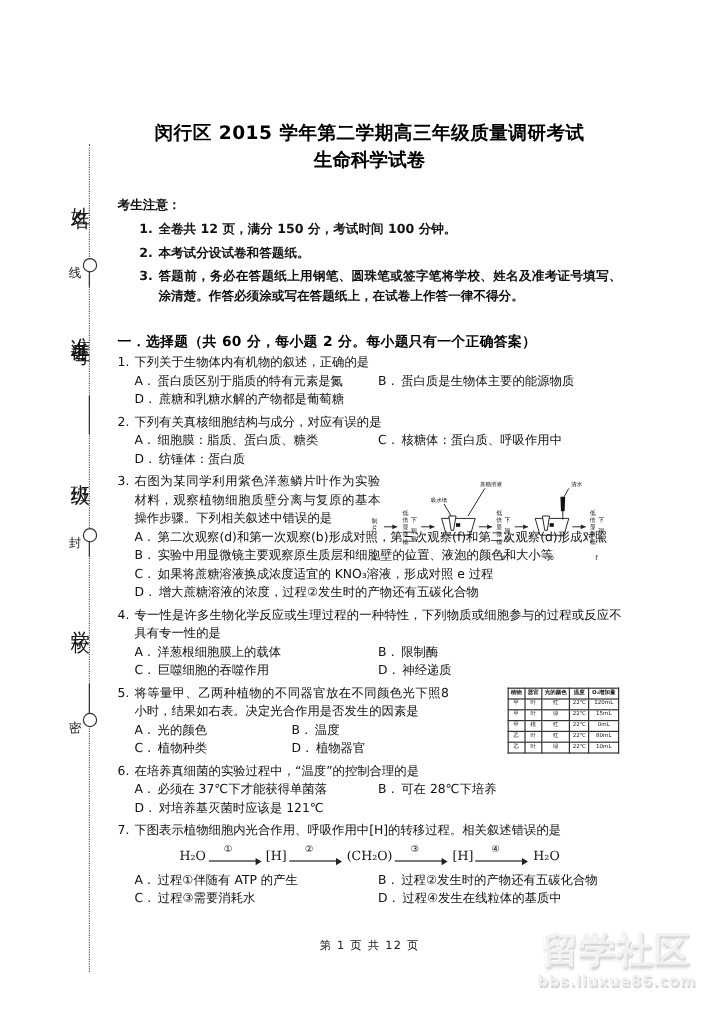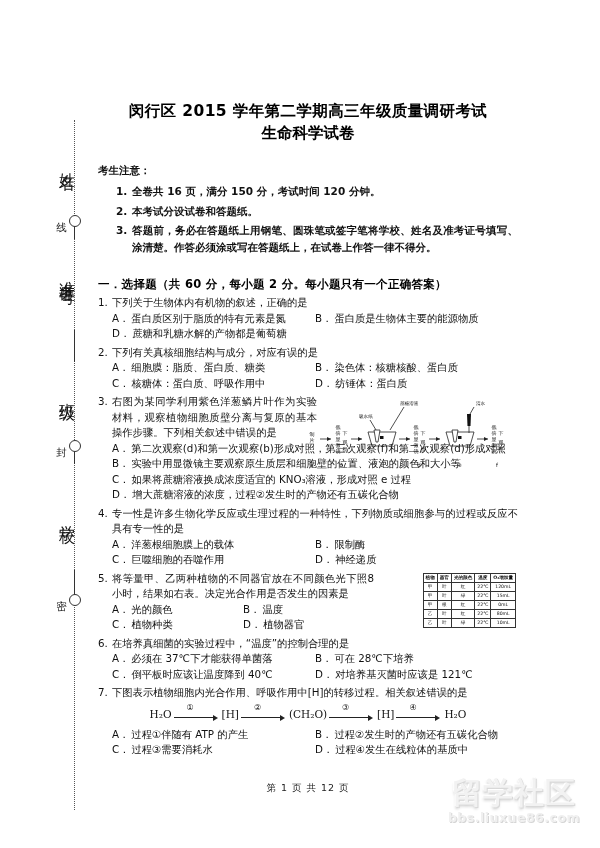--- a/index.html
+++ b/index.html
@@ -315,21 +315,21 @@
 
   <div class="content">
 
     <div class="doc-title">闵行区 2015 学年第二学期高三年级质量调研考试</div>
     <div class="doc-subtitle">生命科学试卷</div>
 
     <div class="notes-head">考生注意：</div>
     <ul class="notes-list">
       <li>
         <span class="num">1.</span>
-        <span>全卷共 16 页，满分 150 分，考试时间 120 分钟。</span>
+        <span>全卷共 12 页，满分 150 分，考试时间 100 分钟。</span>
       </li>
       <li>
         <span class="num">2.</span>
         <span>本考试分设试卷和答题纸。</span>
       </li>
       <li>
         <span class="num">3.</span>
         <span>答题前，务必在答题纸上用钢笔、圆珠笔或签字笔将学校、姓名及准考证号填写、涂清楚。作答必须涂或写在答题纸上，在试卷上作答一律不得分。</span>
       </li>
     </ul>
@@ -348,21 +348,20 @@
       </div>
     </div>
 
     <div class="q">
       <div class="q-stem">
         <span class="qnum">2.</span>
         <span>下列有关真核细胞结构与成分，对应有误的是</span>
       </div>
       <div class="opts">
         <div class="opt"><span class="ol">A．</span><span>细胞膜：脂质、蛋白质、糖类</span></div>
-        <div class="opt"><span class="ol">B．</span><span>染色体：核糖核酸、蛋白质</span></div>
         <div class="opt"><span class="ol">C．</span><span>核糖体：蛋白质、呼吸作用中</span></div>
         <div class="opt"><span class="ol">D．</span><span>纺锤体：蛋白质</span></div>
       </div>
     </div>
 
     <div class="q q3-wrap">
       <div class="q3-fig">
         <svg class="fig-svg" width="218" height="78" viewBox="0 0 218 78" xmlns="http://www.w3.org/2000/svg">
           <g stroke="#222" stroke-width="0.8" fill="none">
 
@@ -519,21 +518,20 @@
     </div>
 
     <div class="q">
       <div class="q-stem">
         <span class="qnum">6.</span>
         <span>在培养真细菌的实验过程中，“温度”的控制合理的是</span>
       </div>
       <div class="opts">
         <div class="opt"><span class="ol">A．</span><span>必须在 37℃下才能获得单菌落</span></div>
         <div class="opt"><span class="ol">B．</span><span>可在 28℃下培养</span></div>
-        <div class="opt"><span class="ol">C．</span><span>倒平板时应该让温度降到 40℃</span></div>
         <div class="opt"><span class="ol">D．</span><span>对培养基灭菌时应该是 121℃</span></div>
       </div>
     </div>
 
     <div class="q">
       <div class="q-stem">
         <span class="qnum">7.</span>
         <span>下图表示植物细胞内光合作用、呼吸作用中[H]的转移过程。相关叙述错误的是</span>
       </div>
       <div class="chain">

